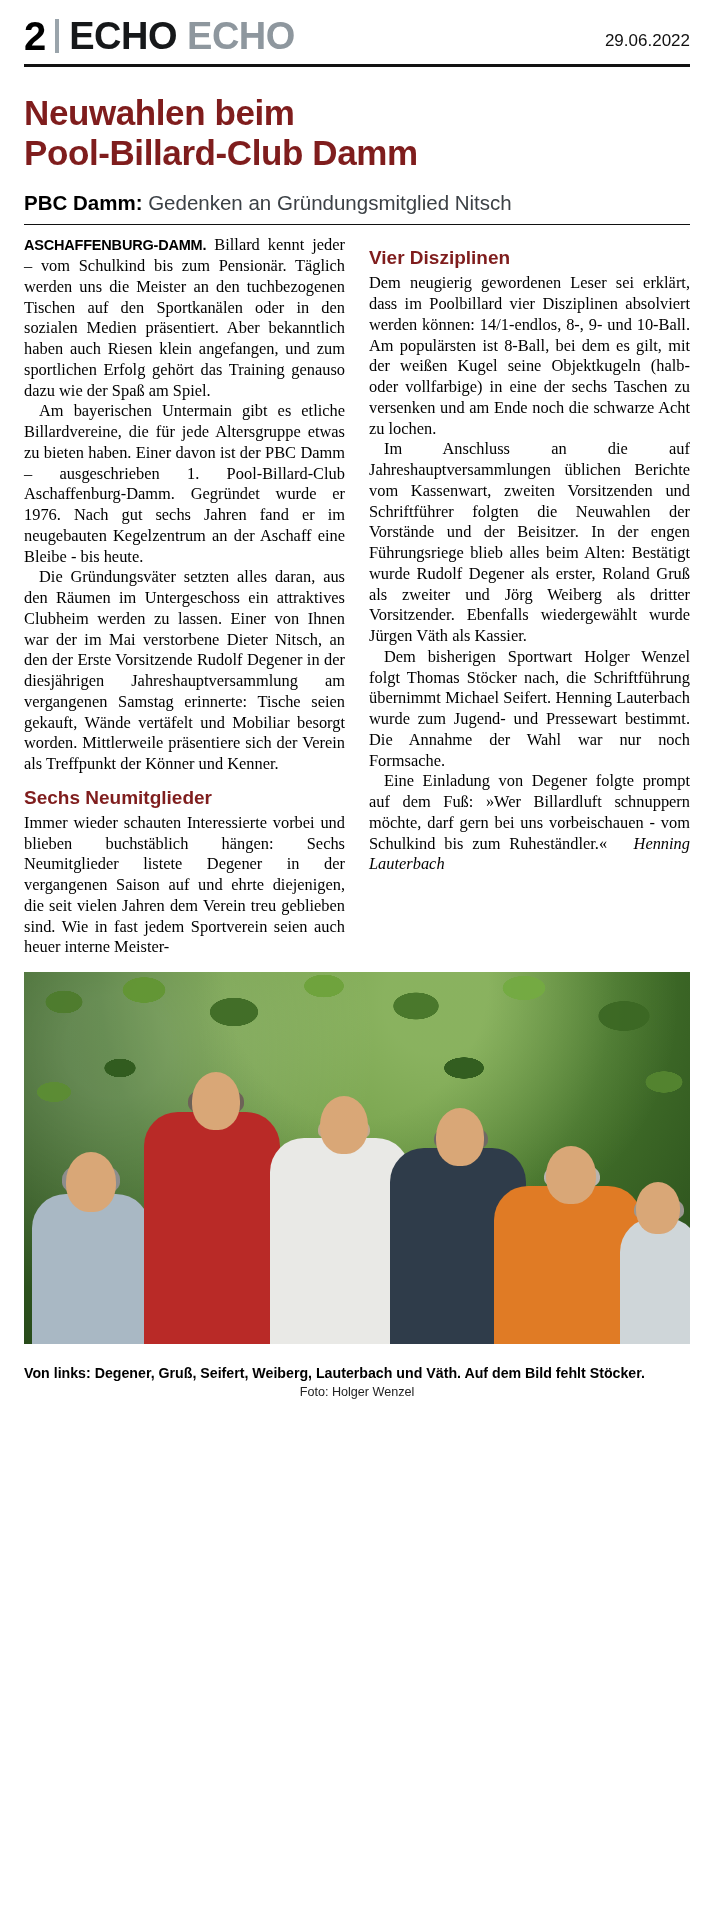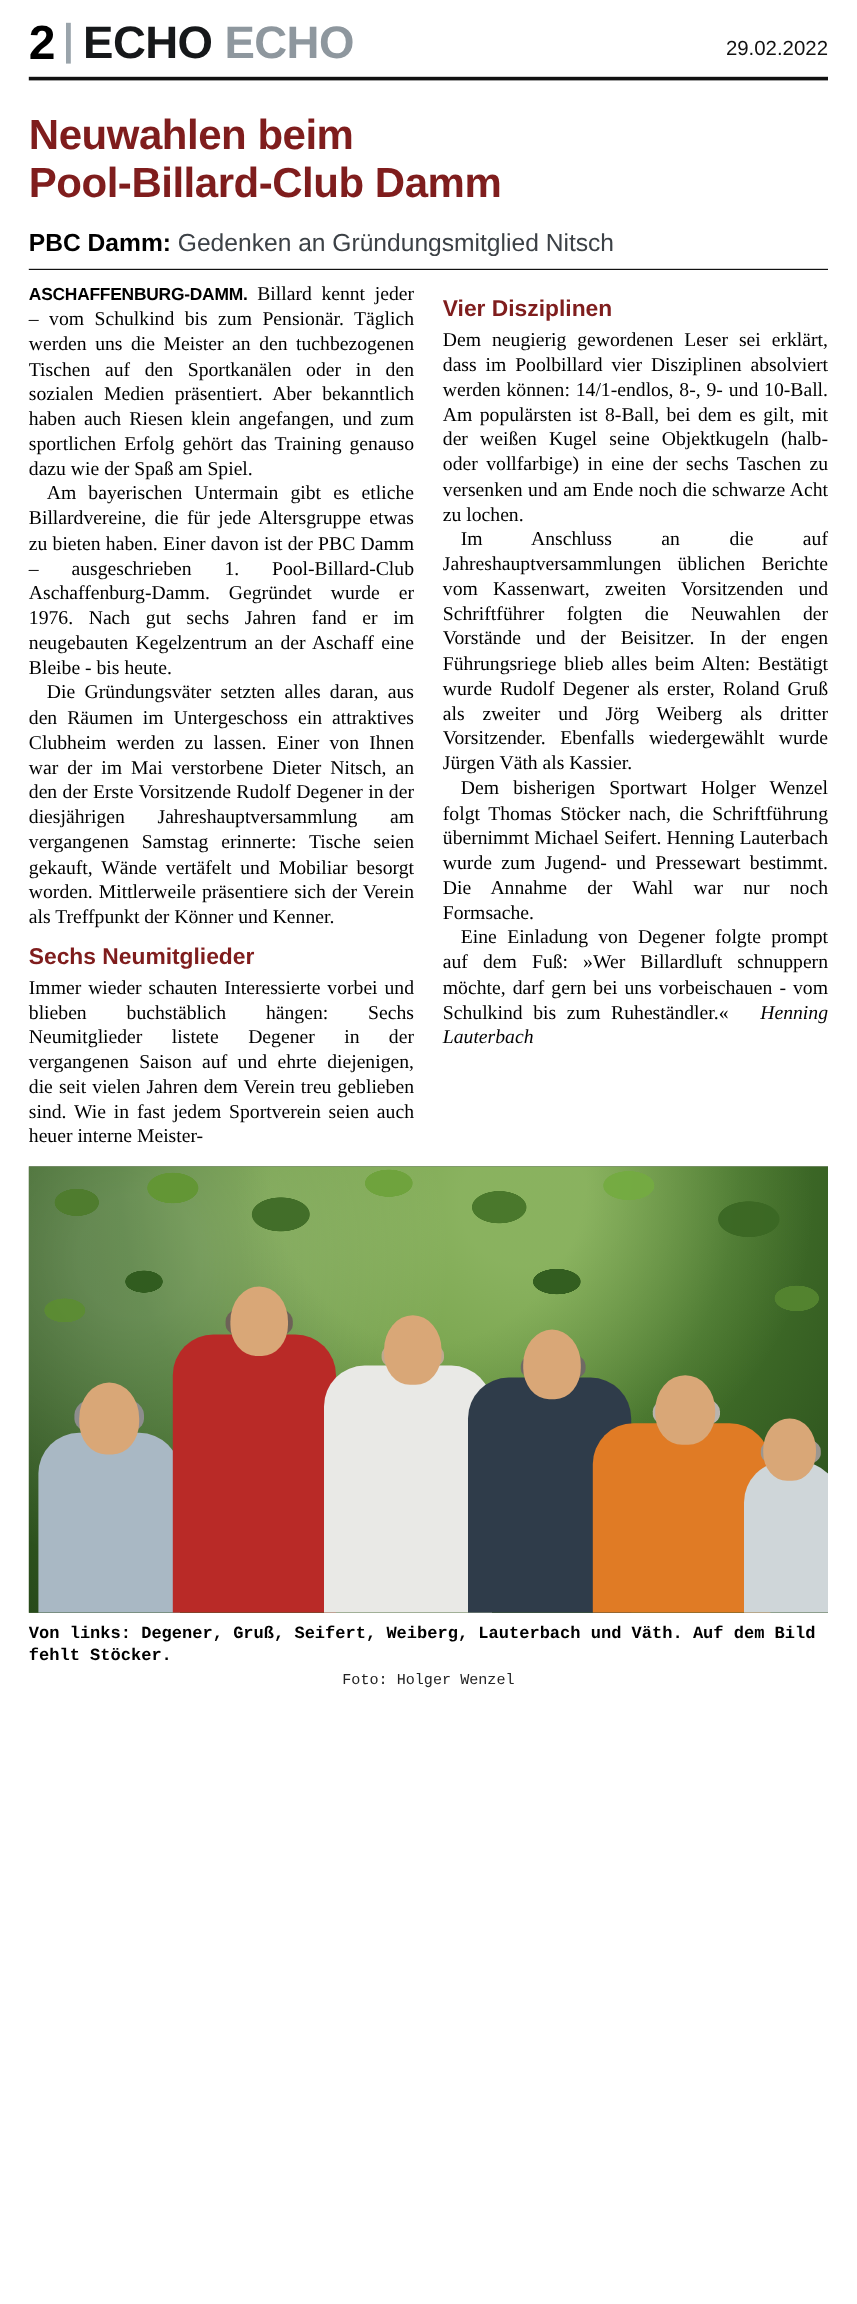--- a/index.html
+++ b/index.html
@@ -192,25 +192,26 @@
   }
   .body {
     position: absolute;
     bottom: 0;
     border-radius: 34px 34px 0 0;
   }
   .caption-bar {
     width: 666px;
     box-sizing: border-box;
     padding-top: 9px;
-    font-family: Liberation Mono, monospace;
+    font-family: Liberation Sans, sans-serif;
     font-weight: bold;
     font-size: 14.2px;
     line-height: 1.28;
     color: #000;
+    margin-top: 11px;
   }
   .credit {
     text-align: center;
     font-weight: normal;
     font-size: 12.6px;
     margin-top: 2px;
     color: #222;
   }
 </style>
 </head>
@@ -218,21 +219,21 @@
 
 <div class="page">
 
   <div class="masthead">
     <div class="masthead-left">
       <span class="page-number">2</span>
       <span class="masthead-rule"></span>
       <span class="brand-unser">ECHO</span>
       <span class="brand-echo">ECHO</span>
     </div>
-    <div class="masthead-date">29.02.2022</div>
+    <div class="masthead-date">29.06.2022</div>
   </div>
 
   <div class="rule-thick"></div>
 
   <div class="headline">
     <div>Neuwahlen beim</div>
     <div>Pool-Billard-Club Damm</div>
   </div>
 
   <div class="subhead">

